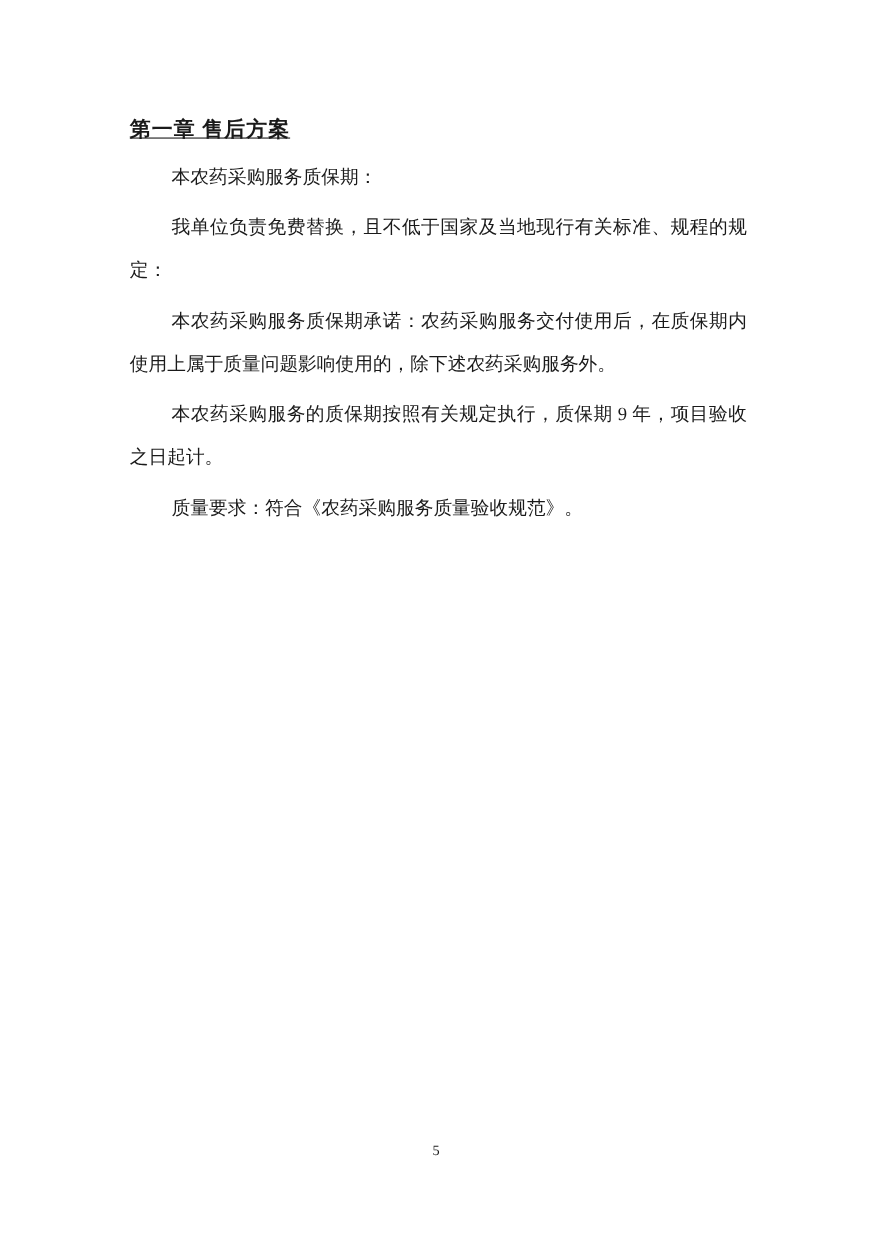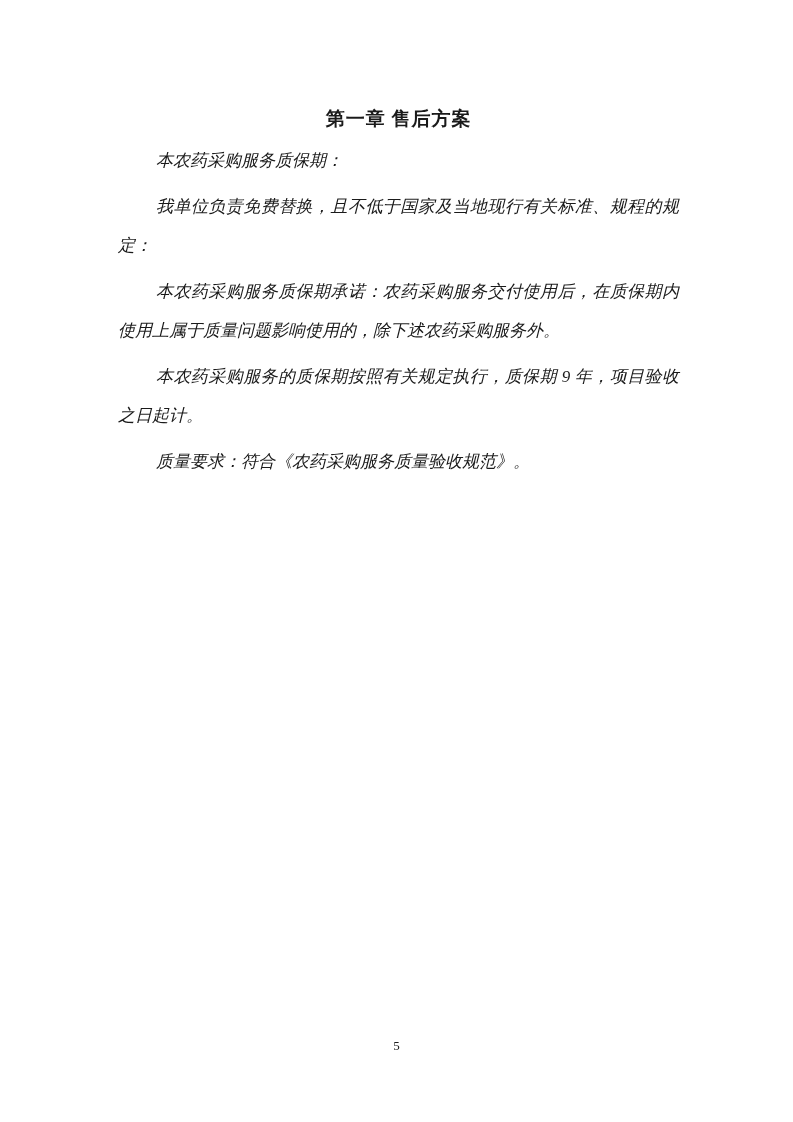--- a/index.html
+++ b/index.html
@@ -21,38 +21,38 @@
     inset: 0;
     padding: 0 114px 0 118px;
     box-sizing: border-box;
     background: #ffffff;
   }
   .chapter-heading {
     margin: 108px 0 0 0;
     font-size: 19px;
     line-height: 21px;
     font-weight: bold;
-    text-align: center;
+    text-align: left;
     letter-spacing: 1px;
+    text-decoration: underline;
   }
   .section-heading {
     margin: 19px 0 0 0;
     font-size: 19px;
     line-height: 22px;
     font-weight: bold;
     text-align: center;
     letter-spacing: 1px;
   }
   .body-text {
     margin-top: 12px;
     font-size: 17px;
     line-height: 39px;
     text-align: justify;
     text-justify: inter-ideograph;
-    font-style: italic;
   }
   .body-text p {
     margin: 0 0 7px 0;
     text-indent: 38px;
   }
   .page-number {
     position: absolute;
     top: 1038px;
     left: 0;
     right: 0;

